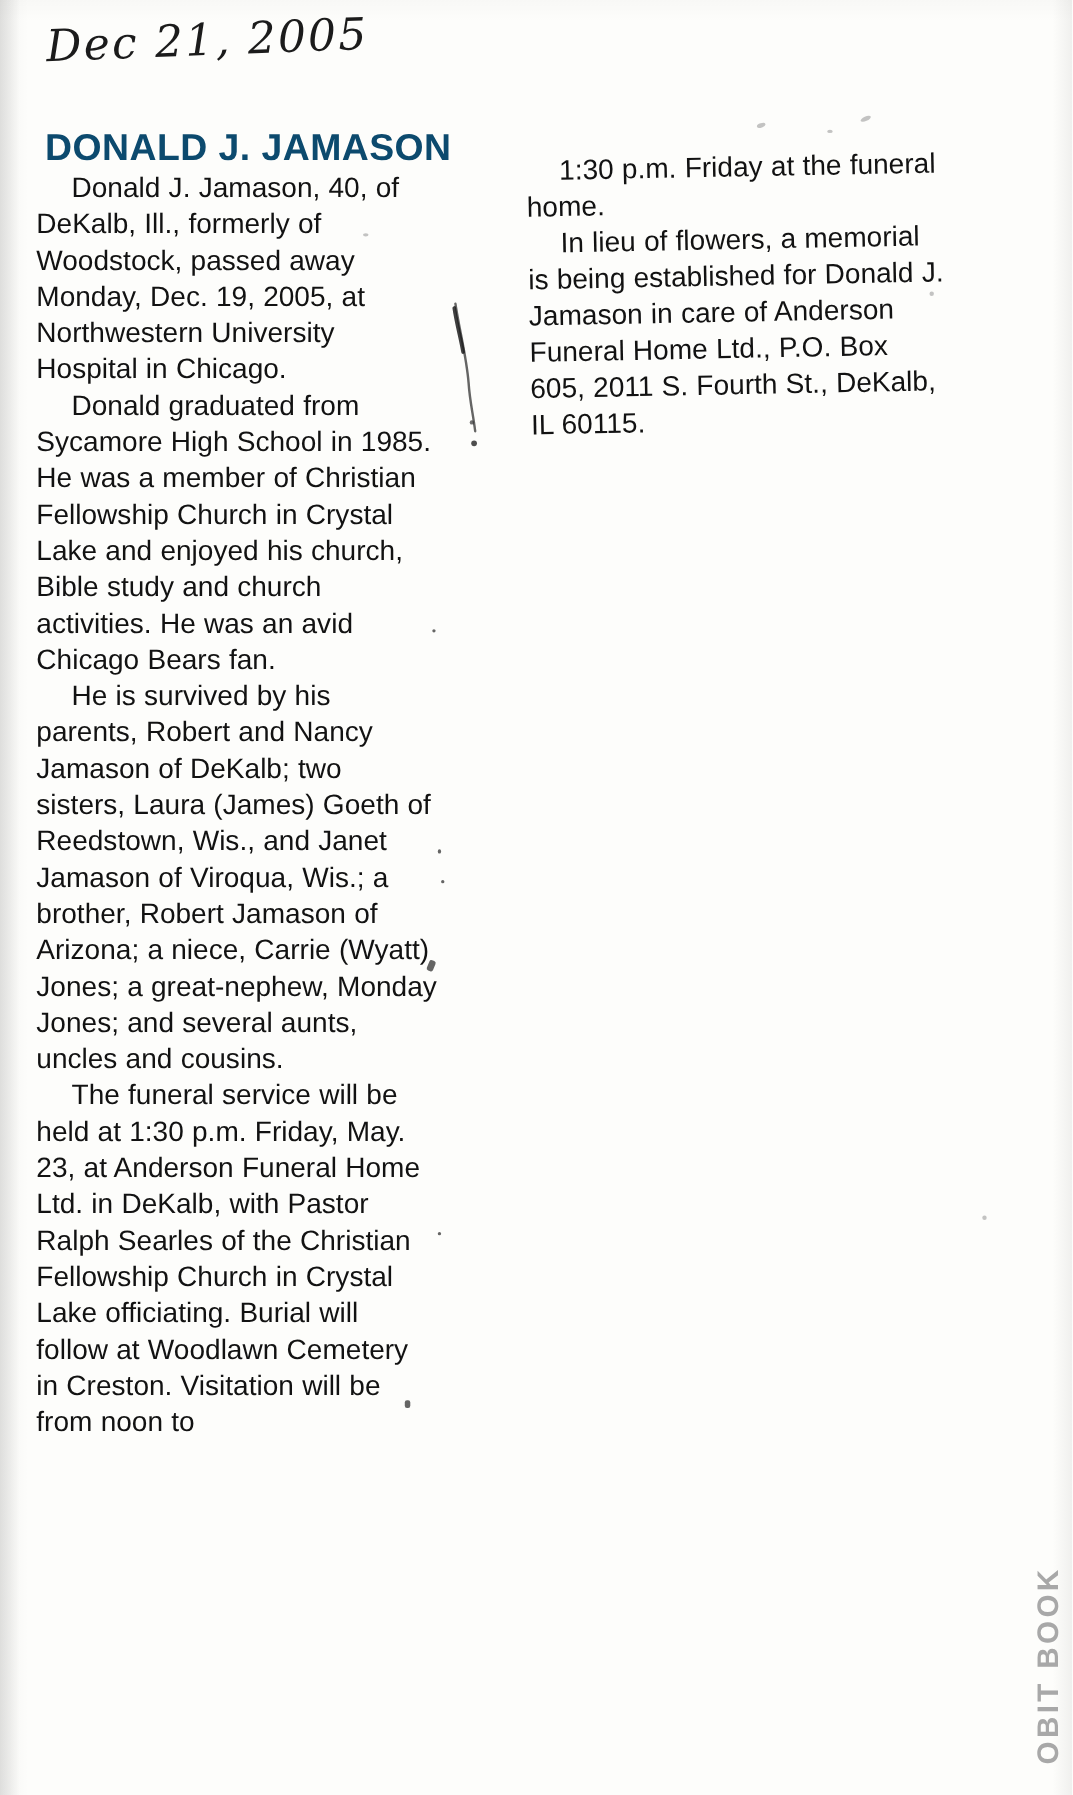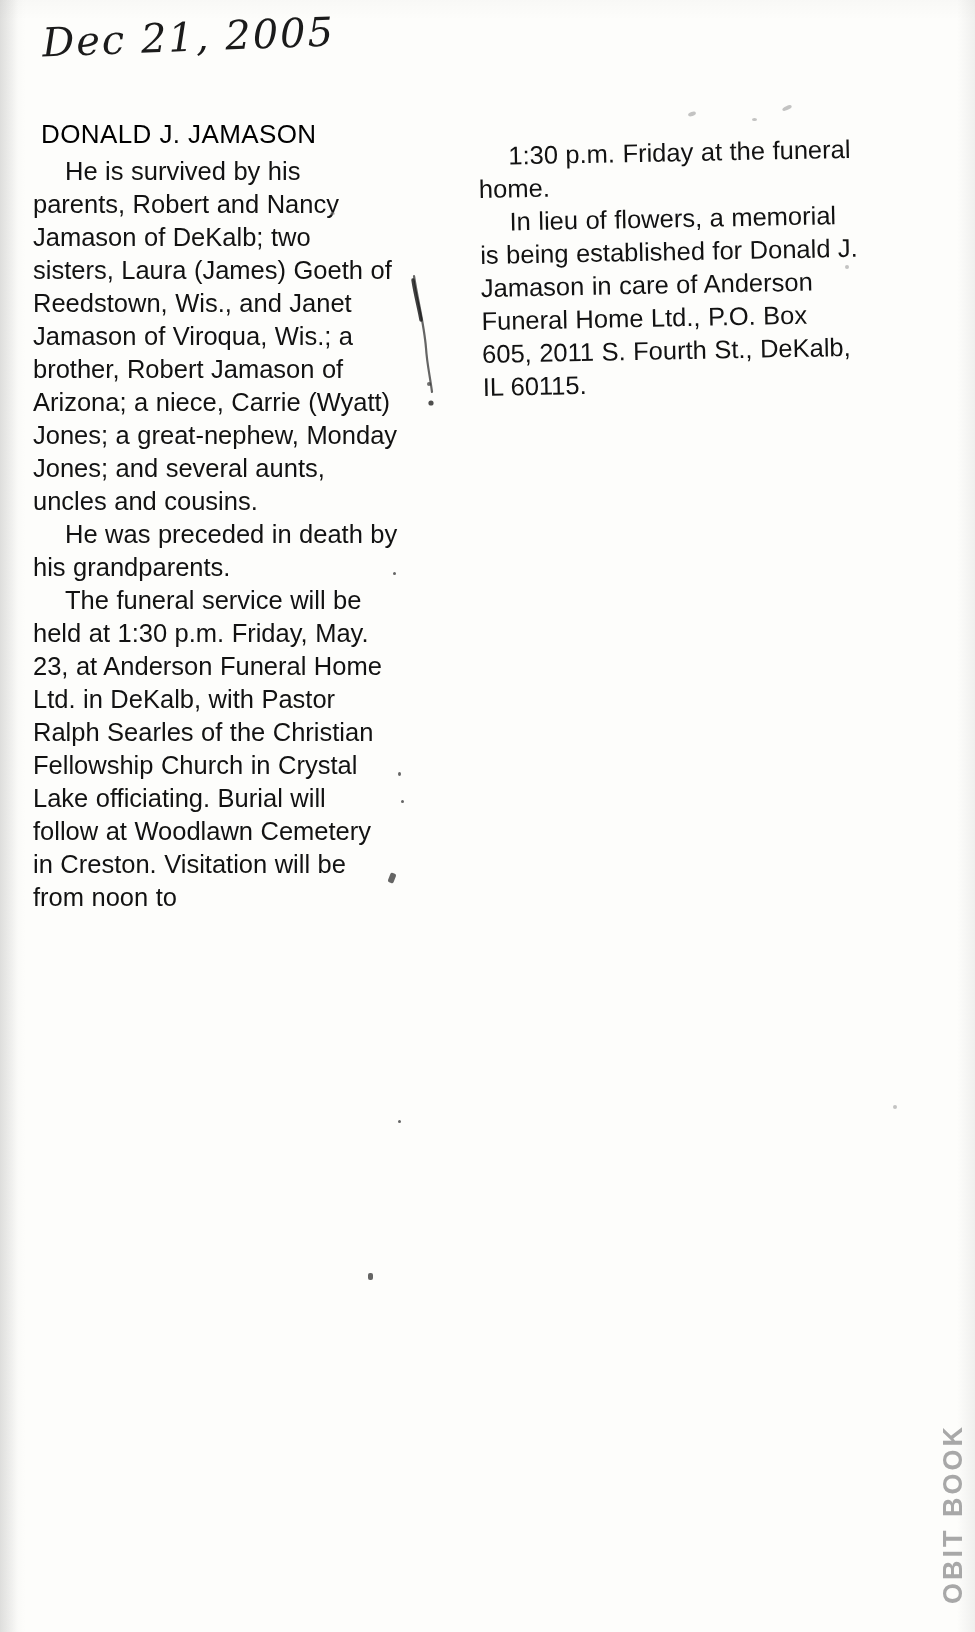--- a/index.html
+++ b/index.html
@@ -55,25 +55,25 @@
   }
   .col-right {
     left: 478px;
     top: 140px;
     width: 382px;
     transform: rotate(-1.1deg);
     transform-origin: left top;
   }
 
   .headline {
-    font-size: 26px;
-    font-weight: 400;
+    font-size: 34px;
+    font-weight: 700;
     letter-spacing: 0.4px;
     margin: 0 0 4px 8px;
-    color: #000000;
+    color: #0c4a6e;
     white-space: nowrap;
   }
 
   .para {
     margin: 0;
     text-indent: 32px;
     text-align: left;
     word-spacing: 0.4px;
   }
   .para + .para { margin-top: 0px; }
@@ -131,22 +131,23 @@
 
 <div class="page">
 
   <div class="edge-fade edge-left"></div>
   <div class="edge-fade edge-right"></div>
 
   <div class="handwriting">Dec 21, 2005</div>
 
   <div class="col col-left">
     <h1 class="headline">DONALD J. JAMASON</h1>
+    <p class="para">Donald J. Jamason, 40, of DeKalb, Ill., formerly of Woodstock, passed away Monday, Dec. 19, 2005, at Northwestern University Hospital in Chicago.</p>
+    <p class="para">Donald graduated from Sycamore High School in 1985. He was a member of Christian Fellowship Church in Crystal Lake and enjoyed his church, Bible study and church activities. He was an avid Chicago Bears fan.</p>
     <p class="para">He is survived by his parents, Robert and Nancy Jamason of DeKalb; two sisters, Laura (James) Goeth of Reedstown, Wis., and Janet Jamason of Viroqua, Wis.; a brother, Robert Jamason of Arizona; a niece, Carrie (Wyatt) Jones; a great-nephew, Monday Jones; and several aunts, uncles and cousins.</p>
-    <p class="para">He was preceded in death by his grandparents.</p>
     <p class="para">The funeral service will be held at 1:30 p.m. Friday, May. 23, at Anderson Funeral Home Ltd. in DeKalb, with Pastor Ralph Searles of the Christian Fellowship Church in Crystal Lake officiating. Burial will follow at Woodlawn Cemetery in Creston. Visitation will be from noon to</p>
   </div>
 
   <div class="col col-right">
     <p class="para">1:30 p.m. Friday at the funeral home.</p>
     <p class="para">In lieu of flowers, a memorial is being established for Donald J. Jamason in care of Anderson Funeral Home Ltd., P.O. Box 605, 2011 S. Fourth St., DeKalb, IL 60115.</p>
   </div>
 
   <svg class="streak" viewBox="0 0 40 148" xmlns="http://www.w3.org/2000/svg">
     <path d="M10 4 C 14 30, 20 52, 22 76 C 23 92, 26 104, 28 120" stroke="#3a3a3a" stroke-width="2.2" fill="none" opacity="0.78" stroke-linecap="round"></path>

